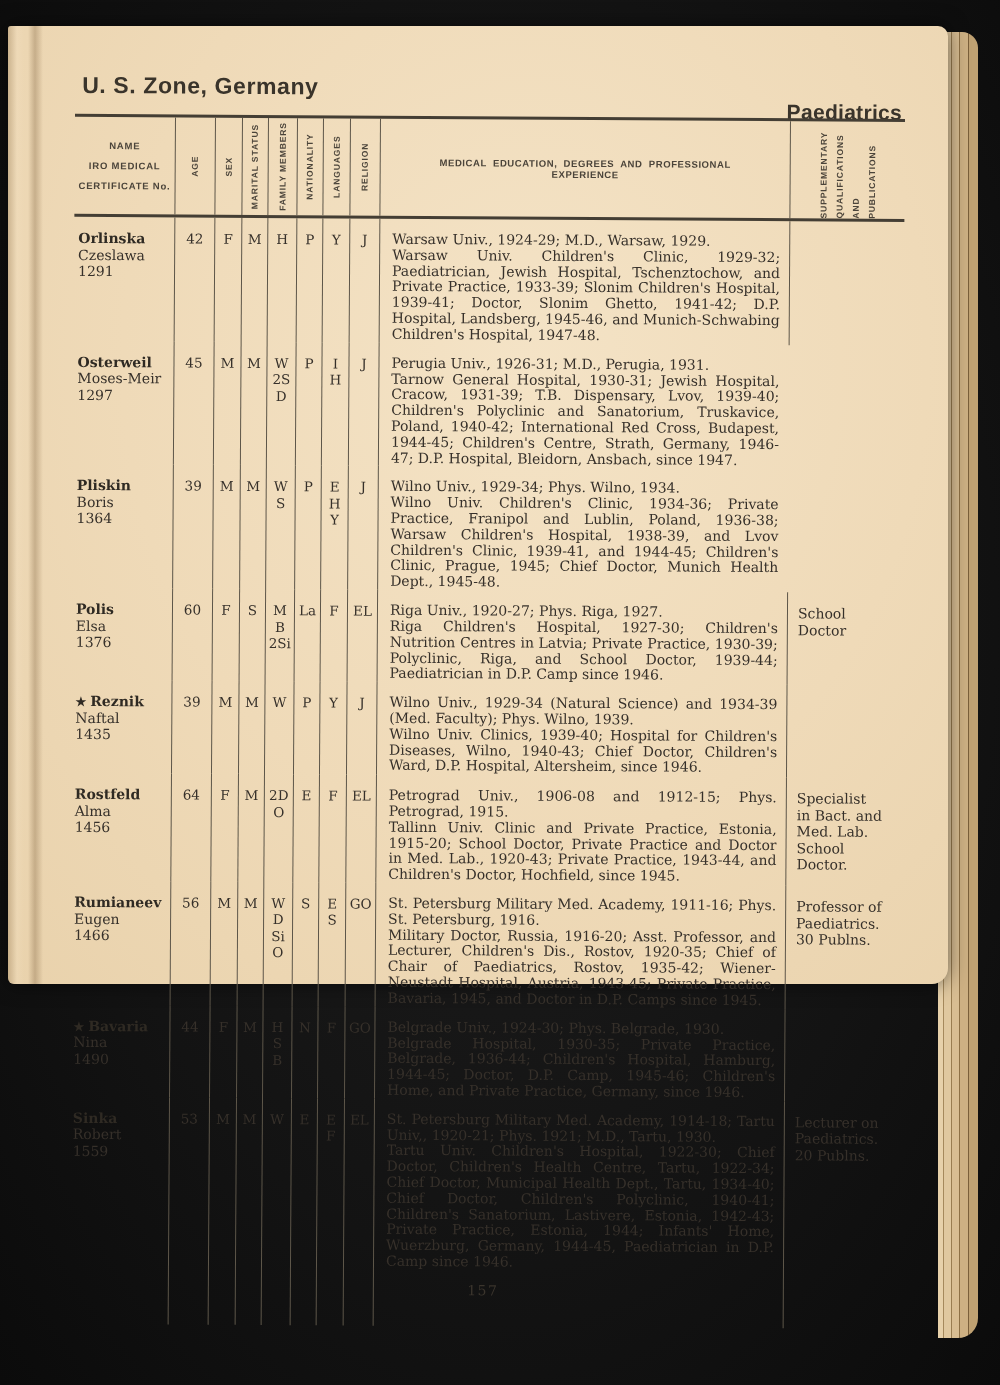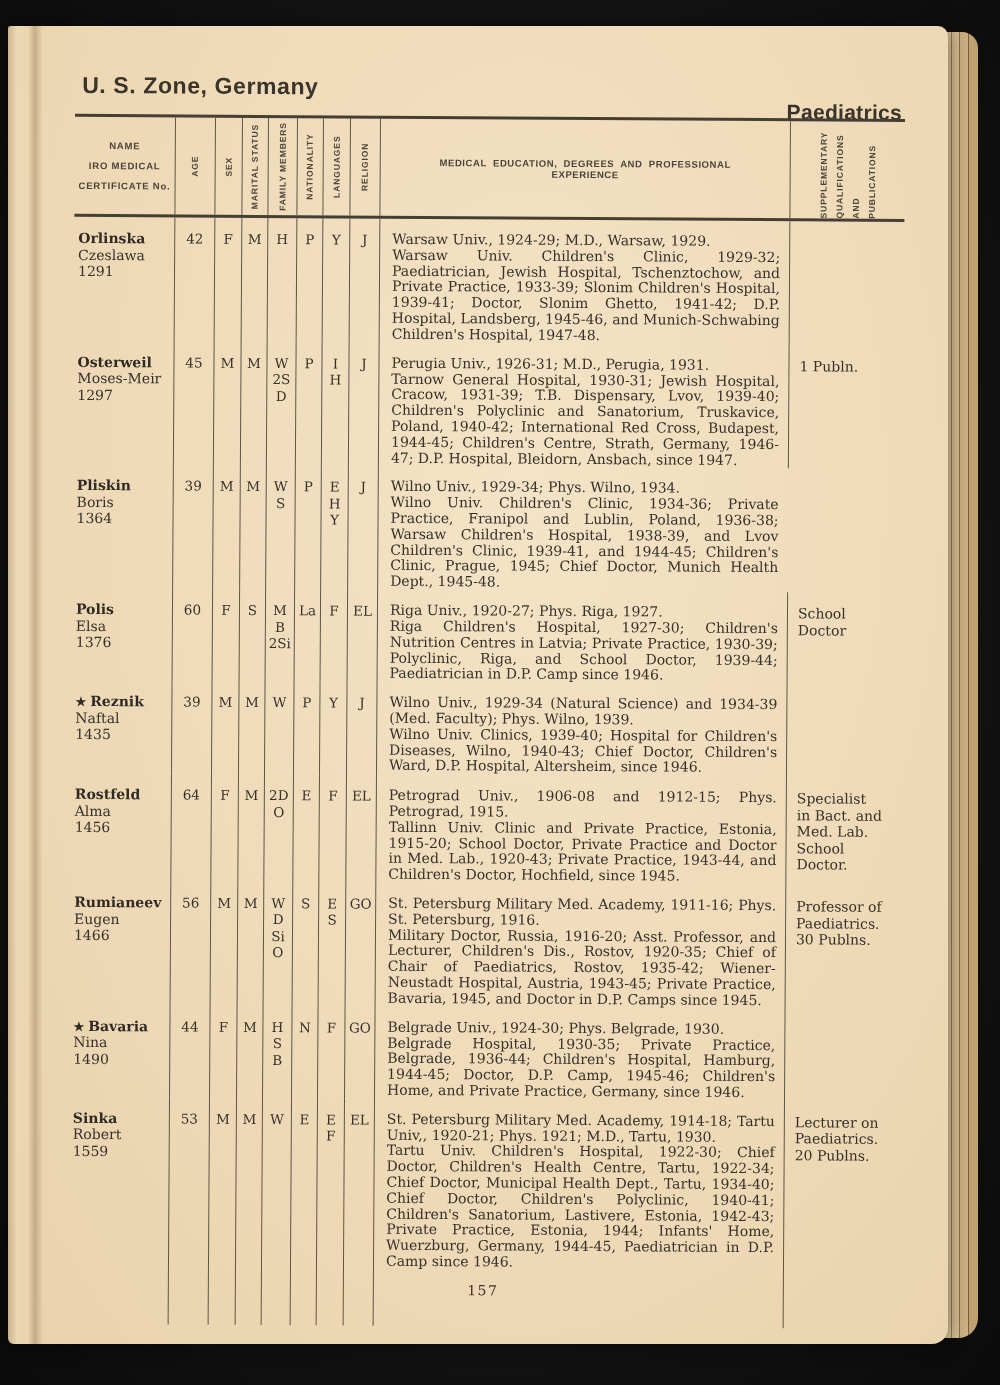--- a/index.html
+++ b/index.html
@@ -12,21 +12,21 @@
     position:relative;
   }
   .page-edges{
     position:absolute;left:938px;top:32px;width:40px;height:1306px;
     background:linear-gradient(90deg,
       #e7d1aa 0 5px,#a5895c 5px 6px,#e0c89f 6px 13px,#997d51 13px 14px,
       #d8bd92 14px 21px,#8d7045 21px 22px,#cdb083 22px 30px,#7a5f3a 30px 31px,#bfa172 31px 40px);
     border-radius:6px 16px 20px 0;
   }
   .page{
-    position:absolute;left:8px;top:26px;width:940px;height:1318px;
+    position:absolute;left:8px;top:26px;width:940px;height:958px;
     background:#f1ddbc;
     background-image:radial-gradient(ellipse at 55% 35%, #f4e3c6 0%, #efdab8 55%, #e9d2ac 100%);
     border-radius:3px 10px 16px 6px;
     box-shadow:0 0 20px rgba(0,0,0,.55);
   }
   .gutter{
     position:absolute;left:0;top:0;bottom:0;width:38px;pointer-events:none;
     background:linear-gradient(90deg,
       rgba(120,90,50,.28) 0, rgba(244,227,198,.25) 9px, rgba(0,0,0,0) 16px,
       rgba(0,0,0,0) 20px, rgba(110,80,45,.30) 27px, rgba(0,0,0,0) 35px);
@@ -172,21 +172,20 @@
 2S
 D</div>
         <div class="c sm">P</div>
         <div class="c sm">I
 H</div>
         <div class="c sm">J</div>
         <div class="c edu">
           <div class="p">Perugia Univ., 1926-31; M.D., Perugia, 1931.</div>
           <div class="p">Tarnow General Hospital, 1930-31; Jewish Hospital, Cracow, 1931-39; T.B. Dispensary, Lvov, 1939-40; Children's Polyclinic and Sanatorium, Truskavice, Poland, 1940-42; International Red Cross, Budapest, 1944-45; Children's Centre, Strath, Germany, 1946-47; D.P. Hospital, Bleidorn, Ansbach, since 1947.</div>
         </div>
-        <div class="c supp">1 Publn.</div>
       </div>
 
       <div class="trow r2">
         <div class="c name">
           <div class="surname"><span>Pliskin</span></div>
           <div class="given">Boris</div>
           <div class="cert">1364</div>
         </div>
         <div class="c sm">39</div>
         <div class="c sm">M</div>

